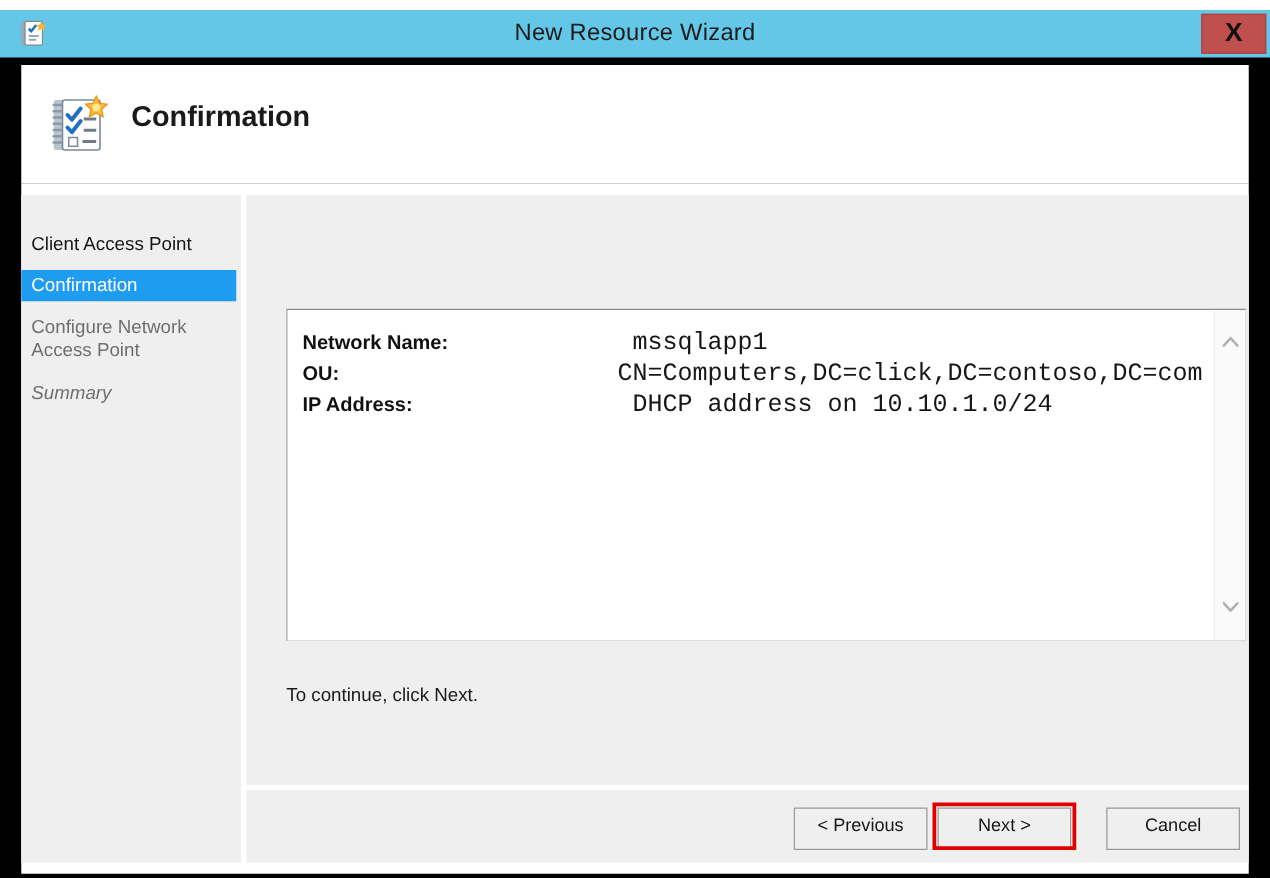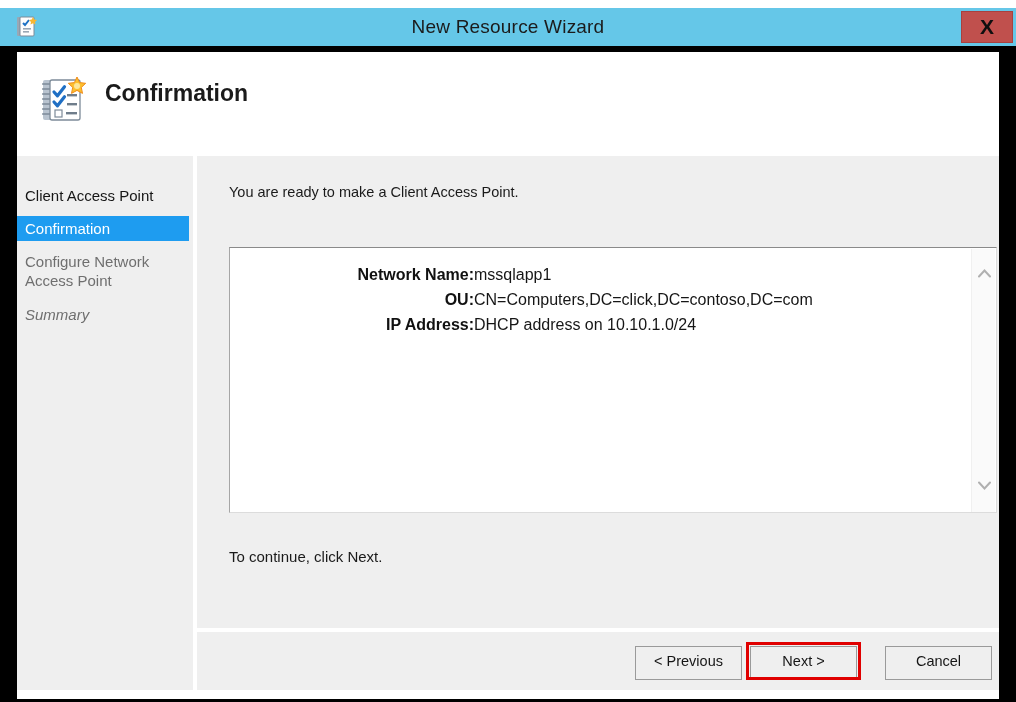--- a/index.html
+++ b/index.html
@@ -180,38 +180,38 @@
     border-right: 1px solid #dcdcdc;
     border-bottom: 1px solid #dcdcdc;
     box-sizing: border-box;
     overflow: hidden;
   }
   .details-list {
     position: absolute;
     left: 12px;
     top: 14px;
     width: 720px;
-    text-align: right;
   }
   .detail-row {
     display: flex;
     height: 25px;
     align-items: center;
   }
   .detail-label {
     width: 232px;
     font-size: 16px;
     font-weight: bold;
     color: #111111;
     font-family: "Liberation Sans", sans-serif;
   }
   .detail-value {
-    font-size: 16px;
+    font-size: 20px;
     color: #161616;
-    font-family: Liberation Sans, sans-serif;
+    font-family: Liberation Mono, monospace;
+    margin-left: 32px;
   }
 
   
   .scrollbar {
     position: absolute;
     right: 1px;
     top: 1px;
     width: 24px;
     height: 264px;
     background: #fafafa;
@@ -339,21 +339,20 @@
 
     <div class="sidebar">
       <div class="nav-item done" id="nav0">Client Access Point</div>
       <div class="nav-item active" id="nav1">Confirmation</div>
       <div class="nav-item" id="nav2">Configure Network Access Point</div>
       <div class="nav-item" id="nav3">Summary</div>
     </div>
     <div class="content-divider"></div>
 
     <div class="content">
-      <div class="intro-text">You are ready to make a Client Access Point.</div>
 
       <div class="details-box">
         <div class="details-list">
           <div class="detail-row">
             <span class="detail-label">Network Name:</span>
             <span class="detail-value">mssqlapp1</span>
           </div>
           <div class="detail-row">
             <span class="detail-label">OU:</span>
             <span class="detail-value">CN=Computers,DC=click,DC=contoso,DC=com</span>

